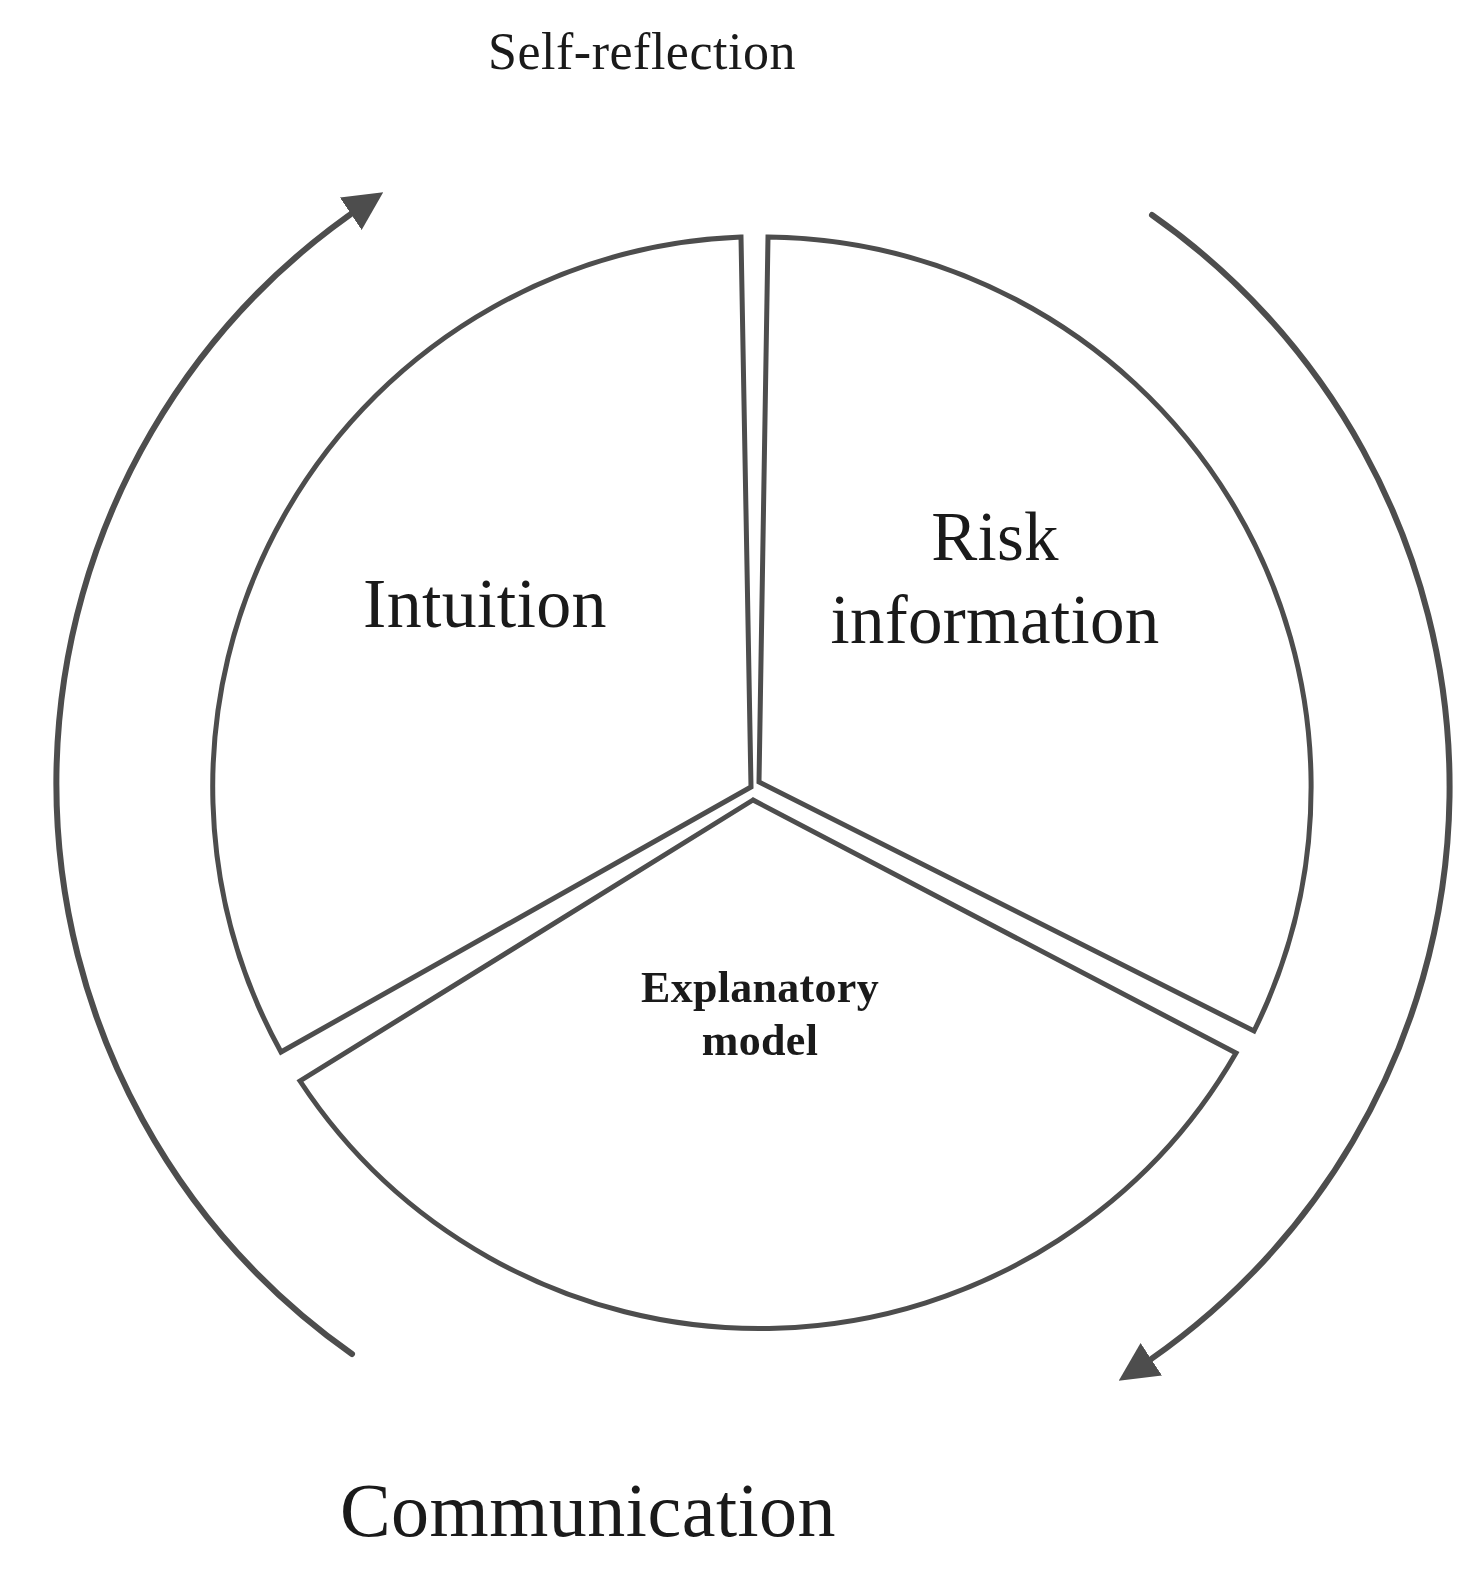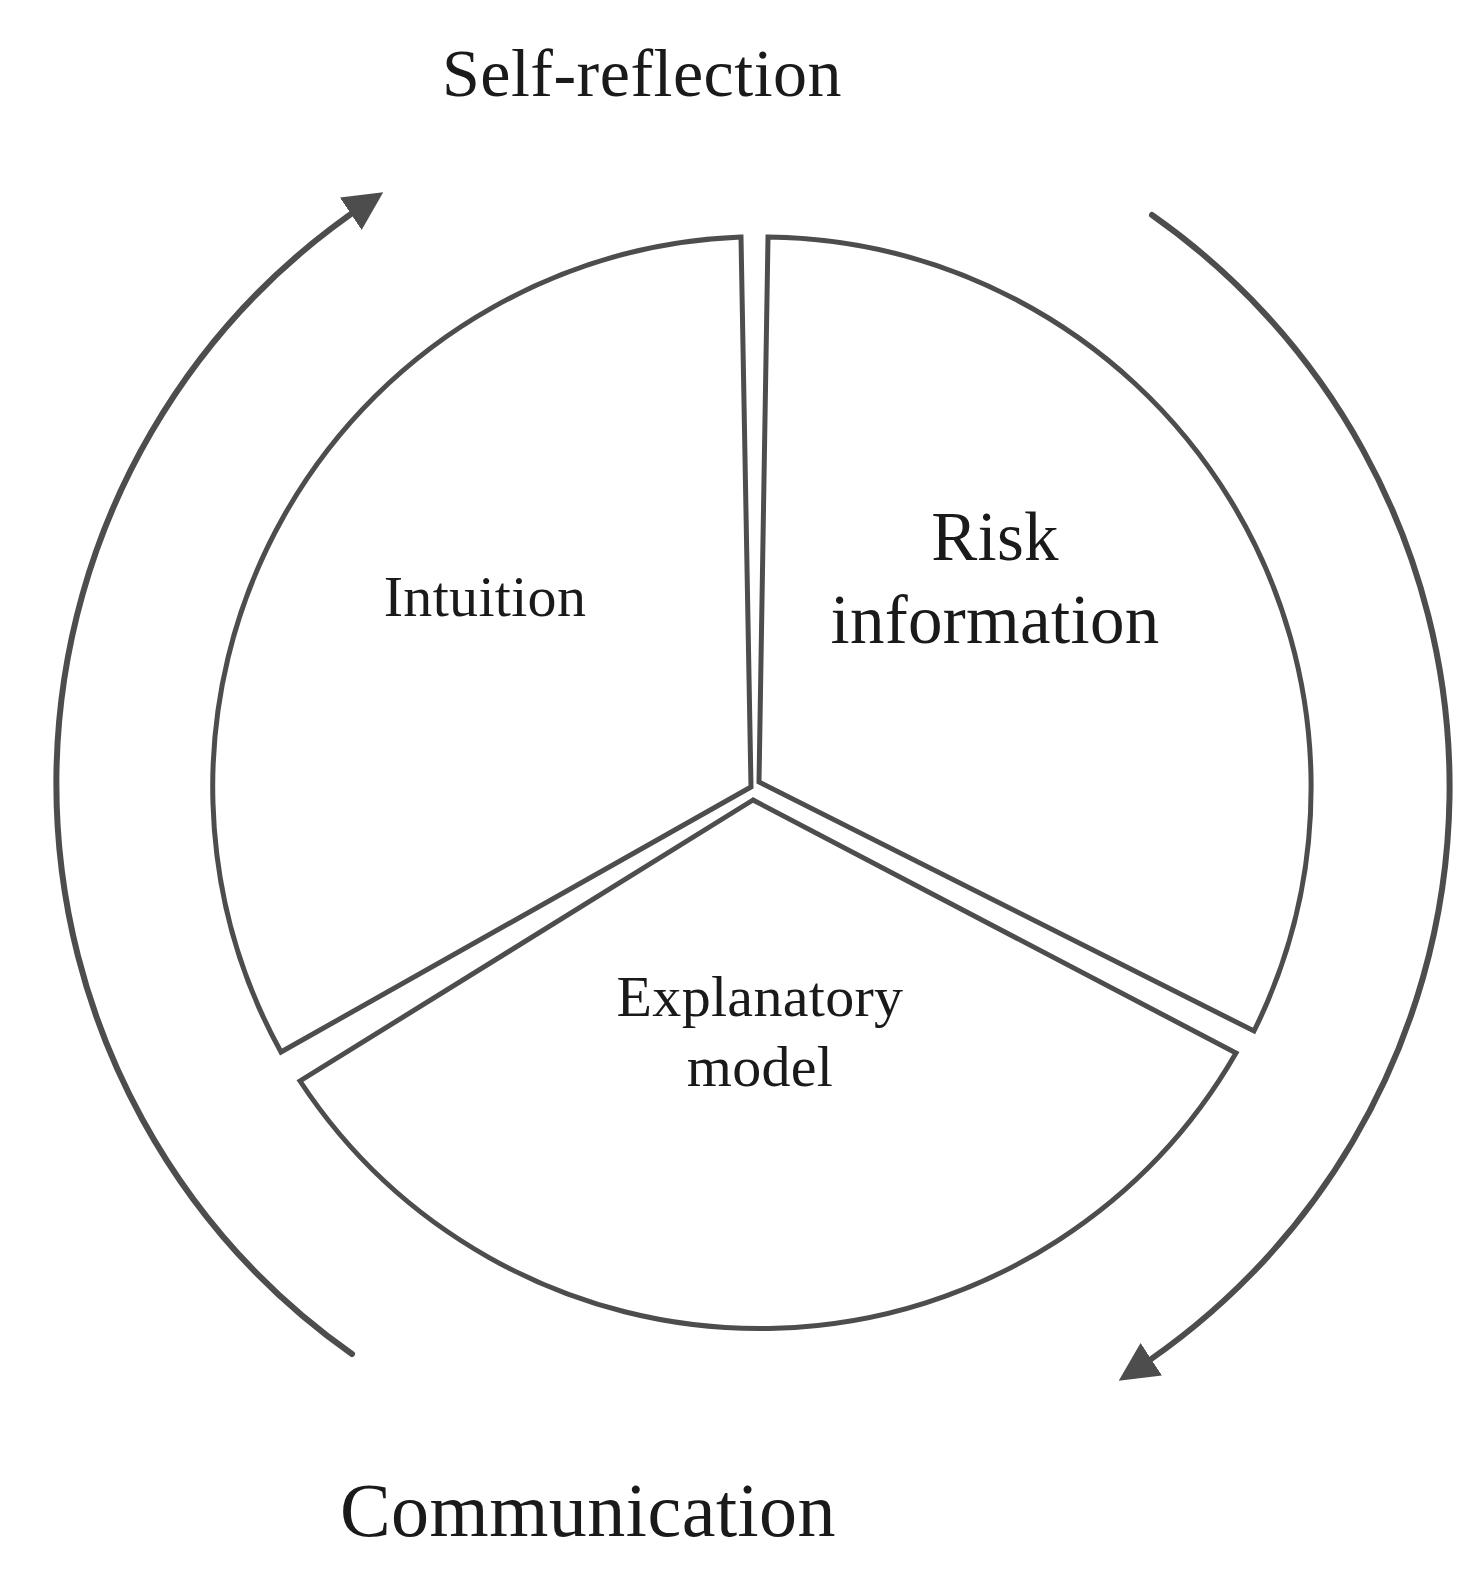--- a/index.html
+++ b/index.html
@@ -36,22 +36,21 @@
     color: #1a1a1a;
     font-weight: 400;
     line-height: 1.16;
     white-space: pre-line;
     letter-spacing: 0.5px;
   }
   #label-top {
     left: 0;
     top: 22px;
     width: 1284px;
-    font-size: 68px;
-    margin-top: 12px;
+    font-size: 52px;
   }
   #label-bottom {
     left: 0;
     top: 1466px;
     width: 1176px;
     font-size: 76px;
   }
   .segment-label {
     position: absolute;
     text-align: center;
@@ -59,33 +58,34 @@
     color: #1a1a1a;
     font-weight: 400;
     line-height: 1.2;
     white-space: pre-line;
     letter-spacing: 0.3px;
   }
   #label-intuition {
     left: 270px;
     top: 562px;
     width: 430px;
-    font-size: 58px;
+    font-size: 70px;
   }
   #label-risk-information {
     left: 760px;
     top: 496px;
     width: 470px;
     font-size: 69px;
   }
   #label-explanatory-model {
     left: 505px;
     top: 962px;
     width: 510px;
-    font-size: 58px;
+    font-size: 44px;
+    font-weight: bold;
   }
 </style>
 </head>
 <body>
 
 <div id="diagram-root">
 
   <svg id="diagram-svg" viewBox="0 0 1480 1580" xmlns="http://www.w3.org/2000/svg">
 
     <defs>

